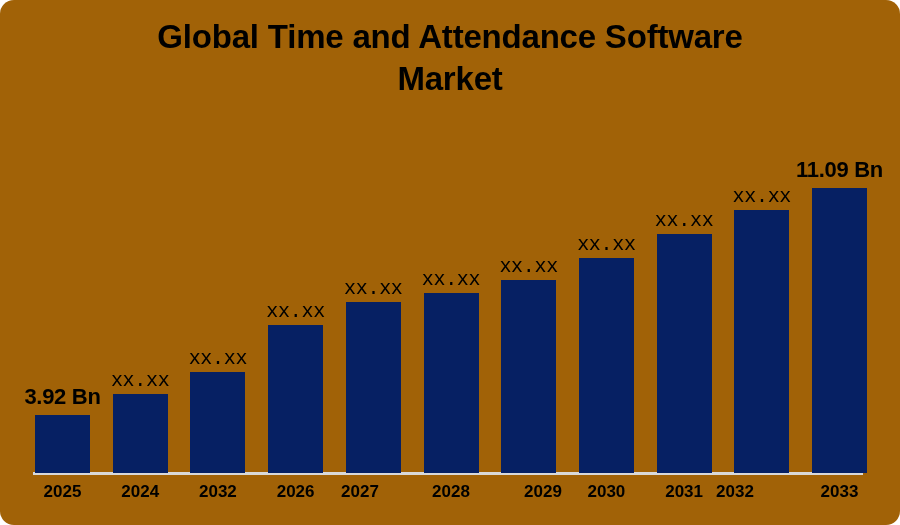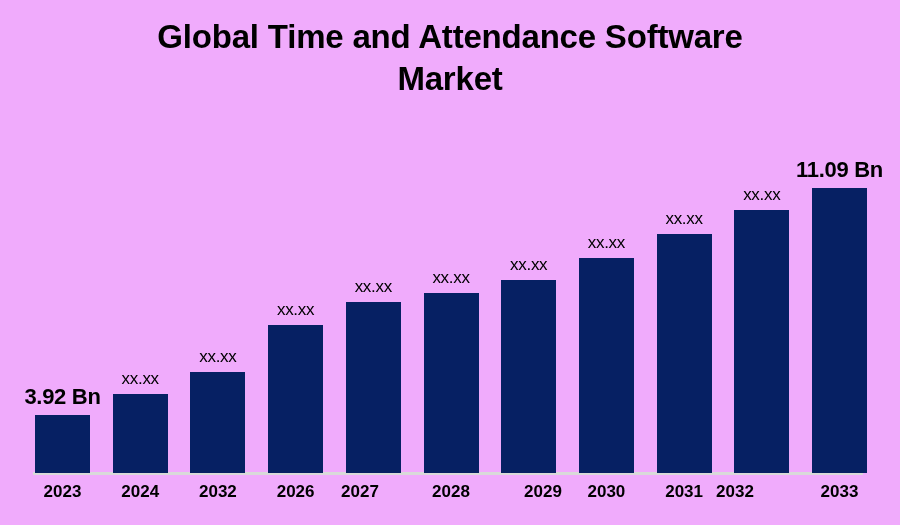--- a/index.html
+++ b/index.html
@@ -13,21 +13,22 @@
     font-family: "Liberation Sans", sans-serif;
     overflow: hidden;
     position: relative;
   }
 
   #chart-root {
     position: absolute;
     left: 0; top: 0;
     width: 900px;
     height: 525px;
-    background: #f0abfc;
+    background: #a16207;
+    border-radius: 14px;
   }
 
   
   .chart-title {
     position: absolute;
     left: 90px;
     top: 16px;
     width: 720px;
     text-align: center;
     font-size: 33px;
@@ -61,23 +62,24 @@
     background: #062063;
   }
 
   .bar-value-label {
     position: absolute;
     text-align: center;
     color: #000000;
     white-space: nowrap;
   }
   .bar-value-label.small {
-    font-size: 17px;
+    font-size: 20px;
     font-weight: normal;
     letter-spacing: -0.3px;
+    font-family: Liberation Mono, monospace;
   }
   .bar-value-label.big {
     font-size: 22px;
     font-weight: bold;
     letter-spacing: -0.3px;
   }
 
   .category-label {
     position: absolute;
     top: 482px;
@@ -118,21 +120,21 @@
         <div class="bar-value-label small" style="width: 140px; left: 225.6px; top: 300px;">xx.xx</div>
         <div class="bar-value-label small" style="width: 140px; left: 303.3px; top: 277px;">xx.xx</div>
         <div class="bar-value-label small" style="width: 140px; left: 381px; top: 268px;">xx.xx</div>
         <div class="bar-value-label small" style="width: 140px; left: 458.7px; top: 255px;">xx.xx</div>
         <div class="bar-value-label small" style="width: 140px; left: 536.4px; top: 233px;">xx.xx</div>
         <div class="bar-value-label small" style="width: 140px; left: 614.1px; top: 209px;">xx.xx</div>
         <div class="bar-value-label small" style="width: 140px; left: 691.8px; top: 185px;">xx.xx</div>
         <div class="bar-value-label big" style="width: 140px; left: 769.5px; top: 157px;">11.09 Bn</div>
       </div>
     <div id="categories-layer">
-        <div class="category-label" style="width: 90px; left: 17.5px;">2023</div>
+        <div class="category-label" style="width: 90px; left: 17.5px;">2025</div>
         <div class="category-label" style="width: 90px; left: 95.2px;">2024</div>
         <div class="category-label" style="width: 90px; left: 172.9px;">2032</div>
         <div class="category-label" style="width: 90px; left: 250.6px;">2026</div>
         <div class="category-label" style="width: 90px; left: 315px;">2027</div>
         <div class="category-label" style="width: 90px; left: 406px;">2028</div>
         <div class="category-label" style="width: 90px; left: 498px;">2029</div>
         <div class="category-label" style="width: 90px; left: 561.4px;">2030</div>
         <div class="category-label" style="width: 90px; left: 639.1px;">2031</div>
         <div class="category-label" style="width: 90px; left: 690px;">2032</div>
         <div class="category-label" style="width: 90px; left: 794.5px;">2033</div>

